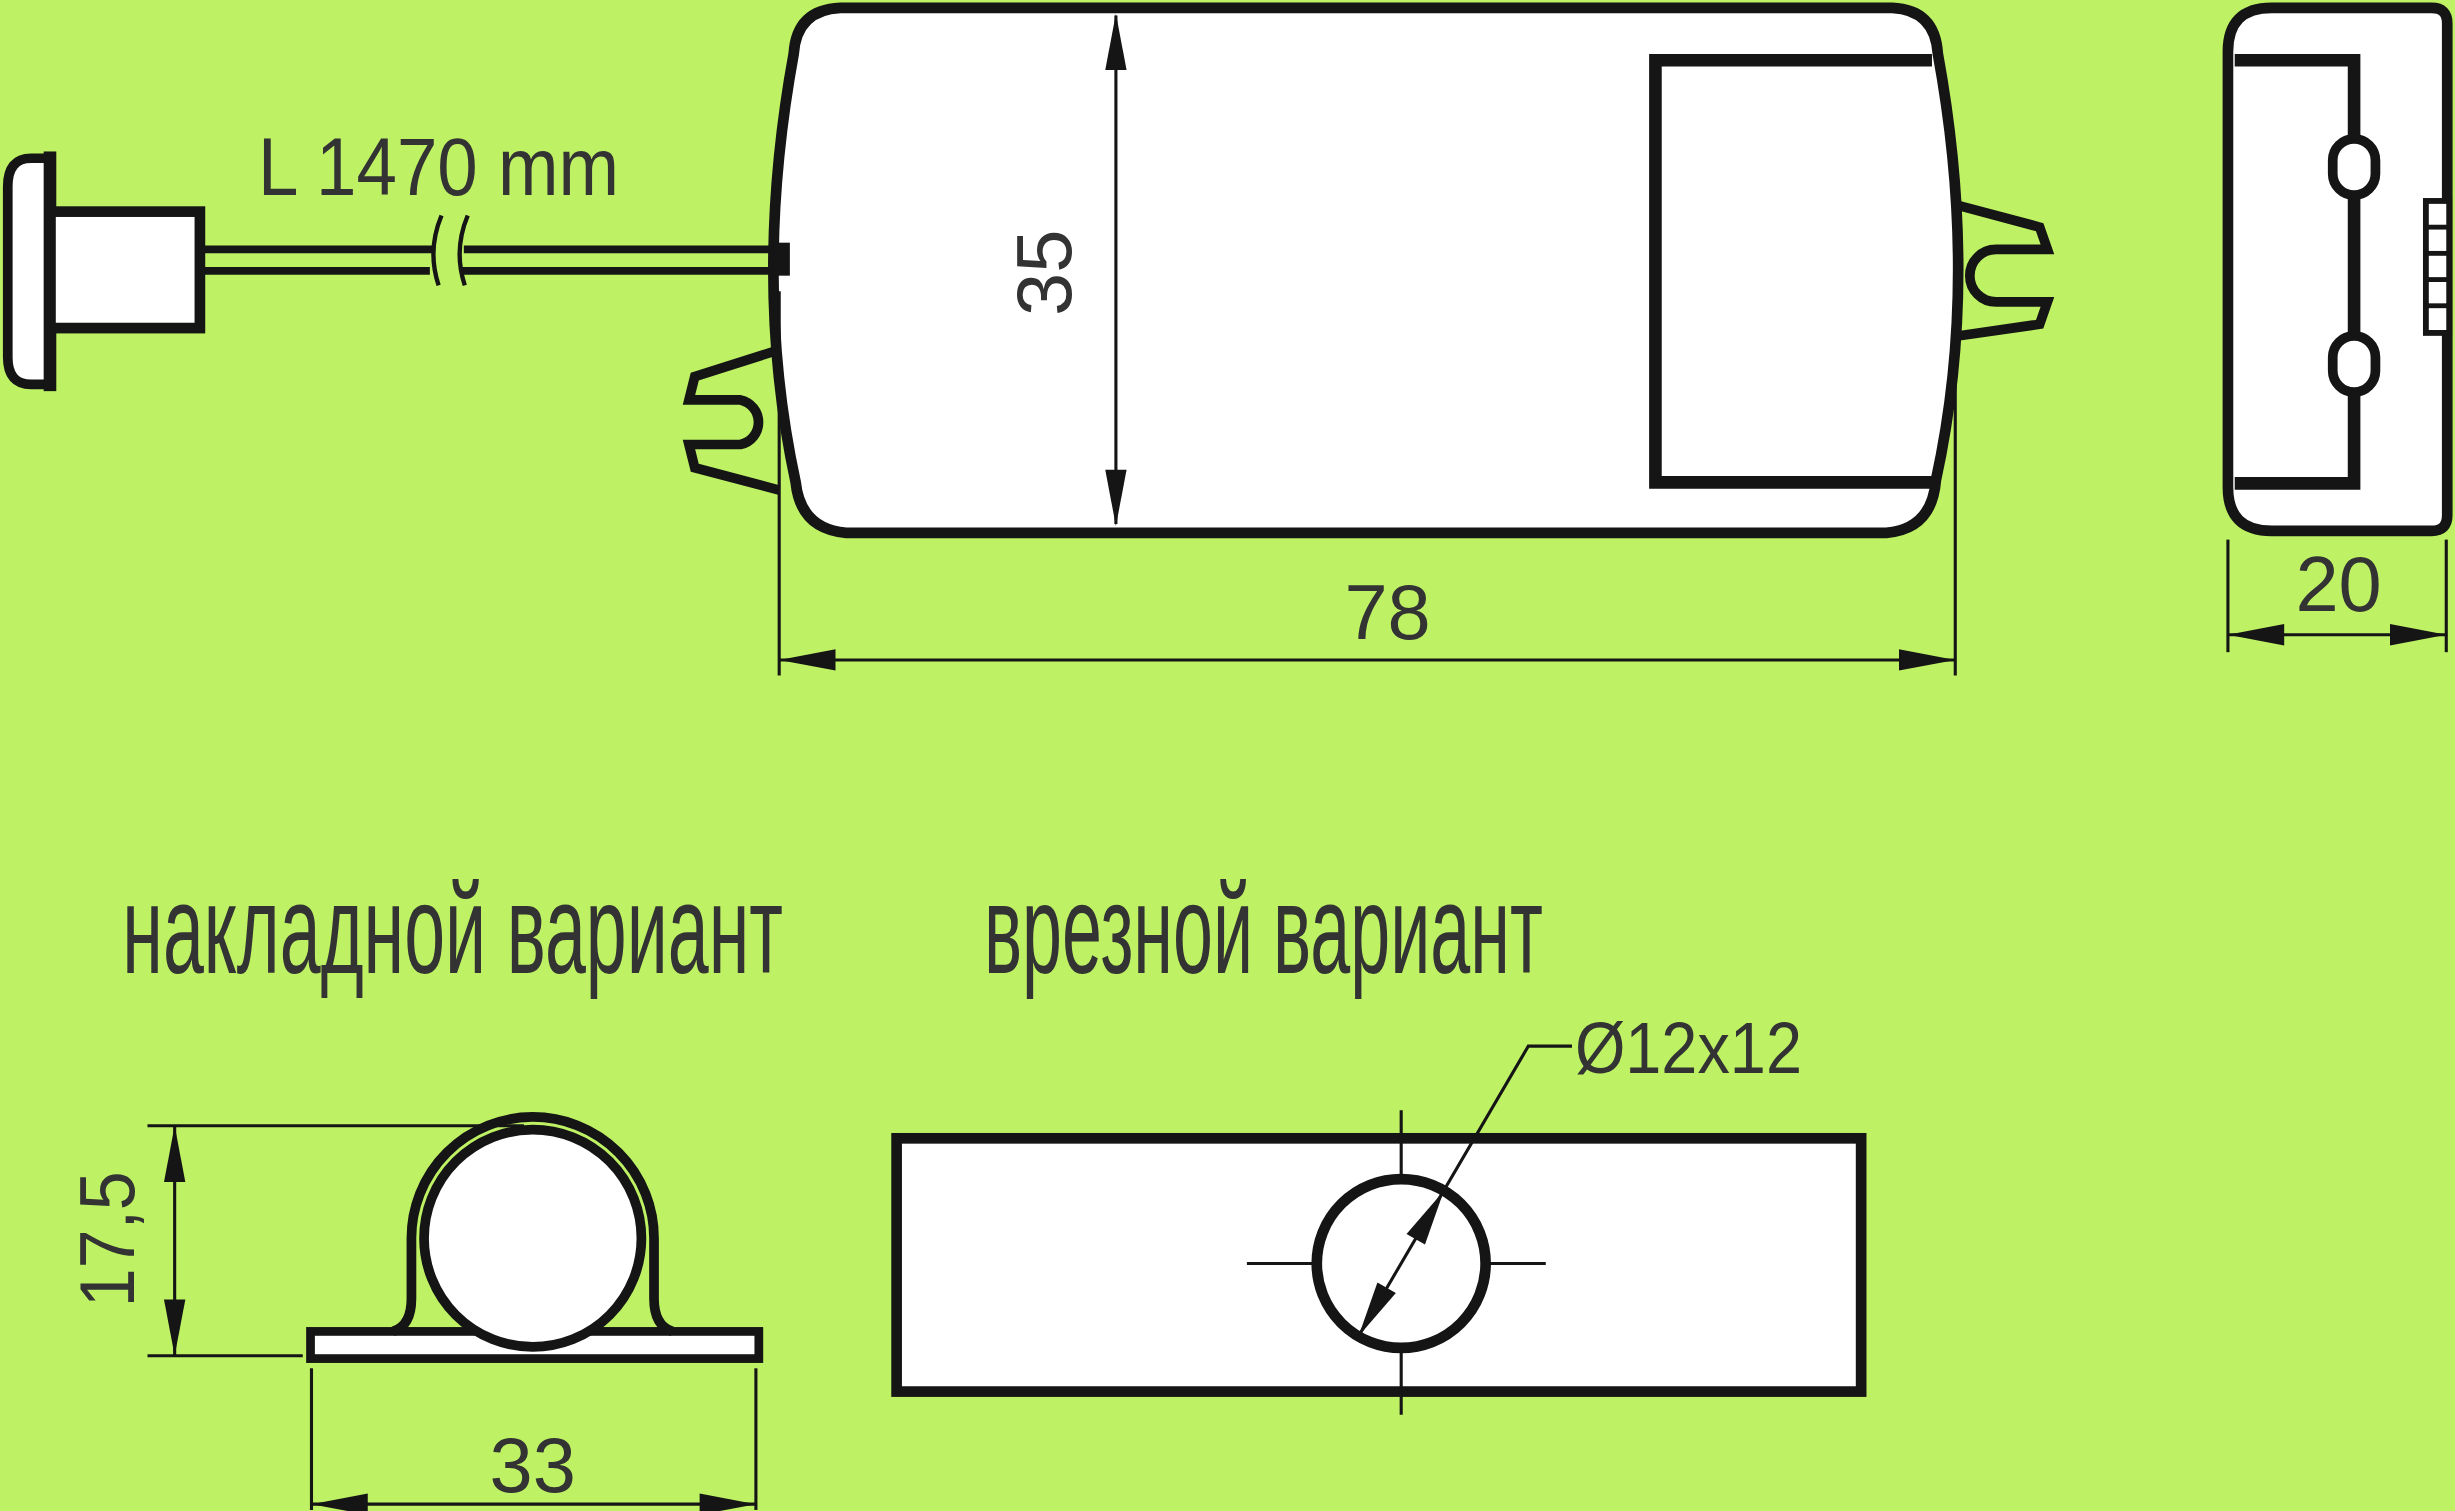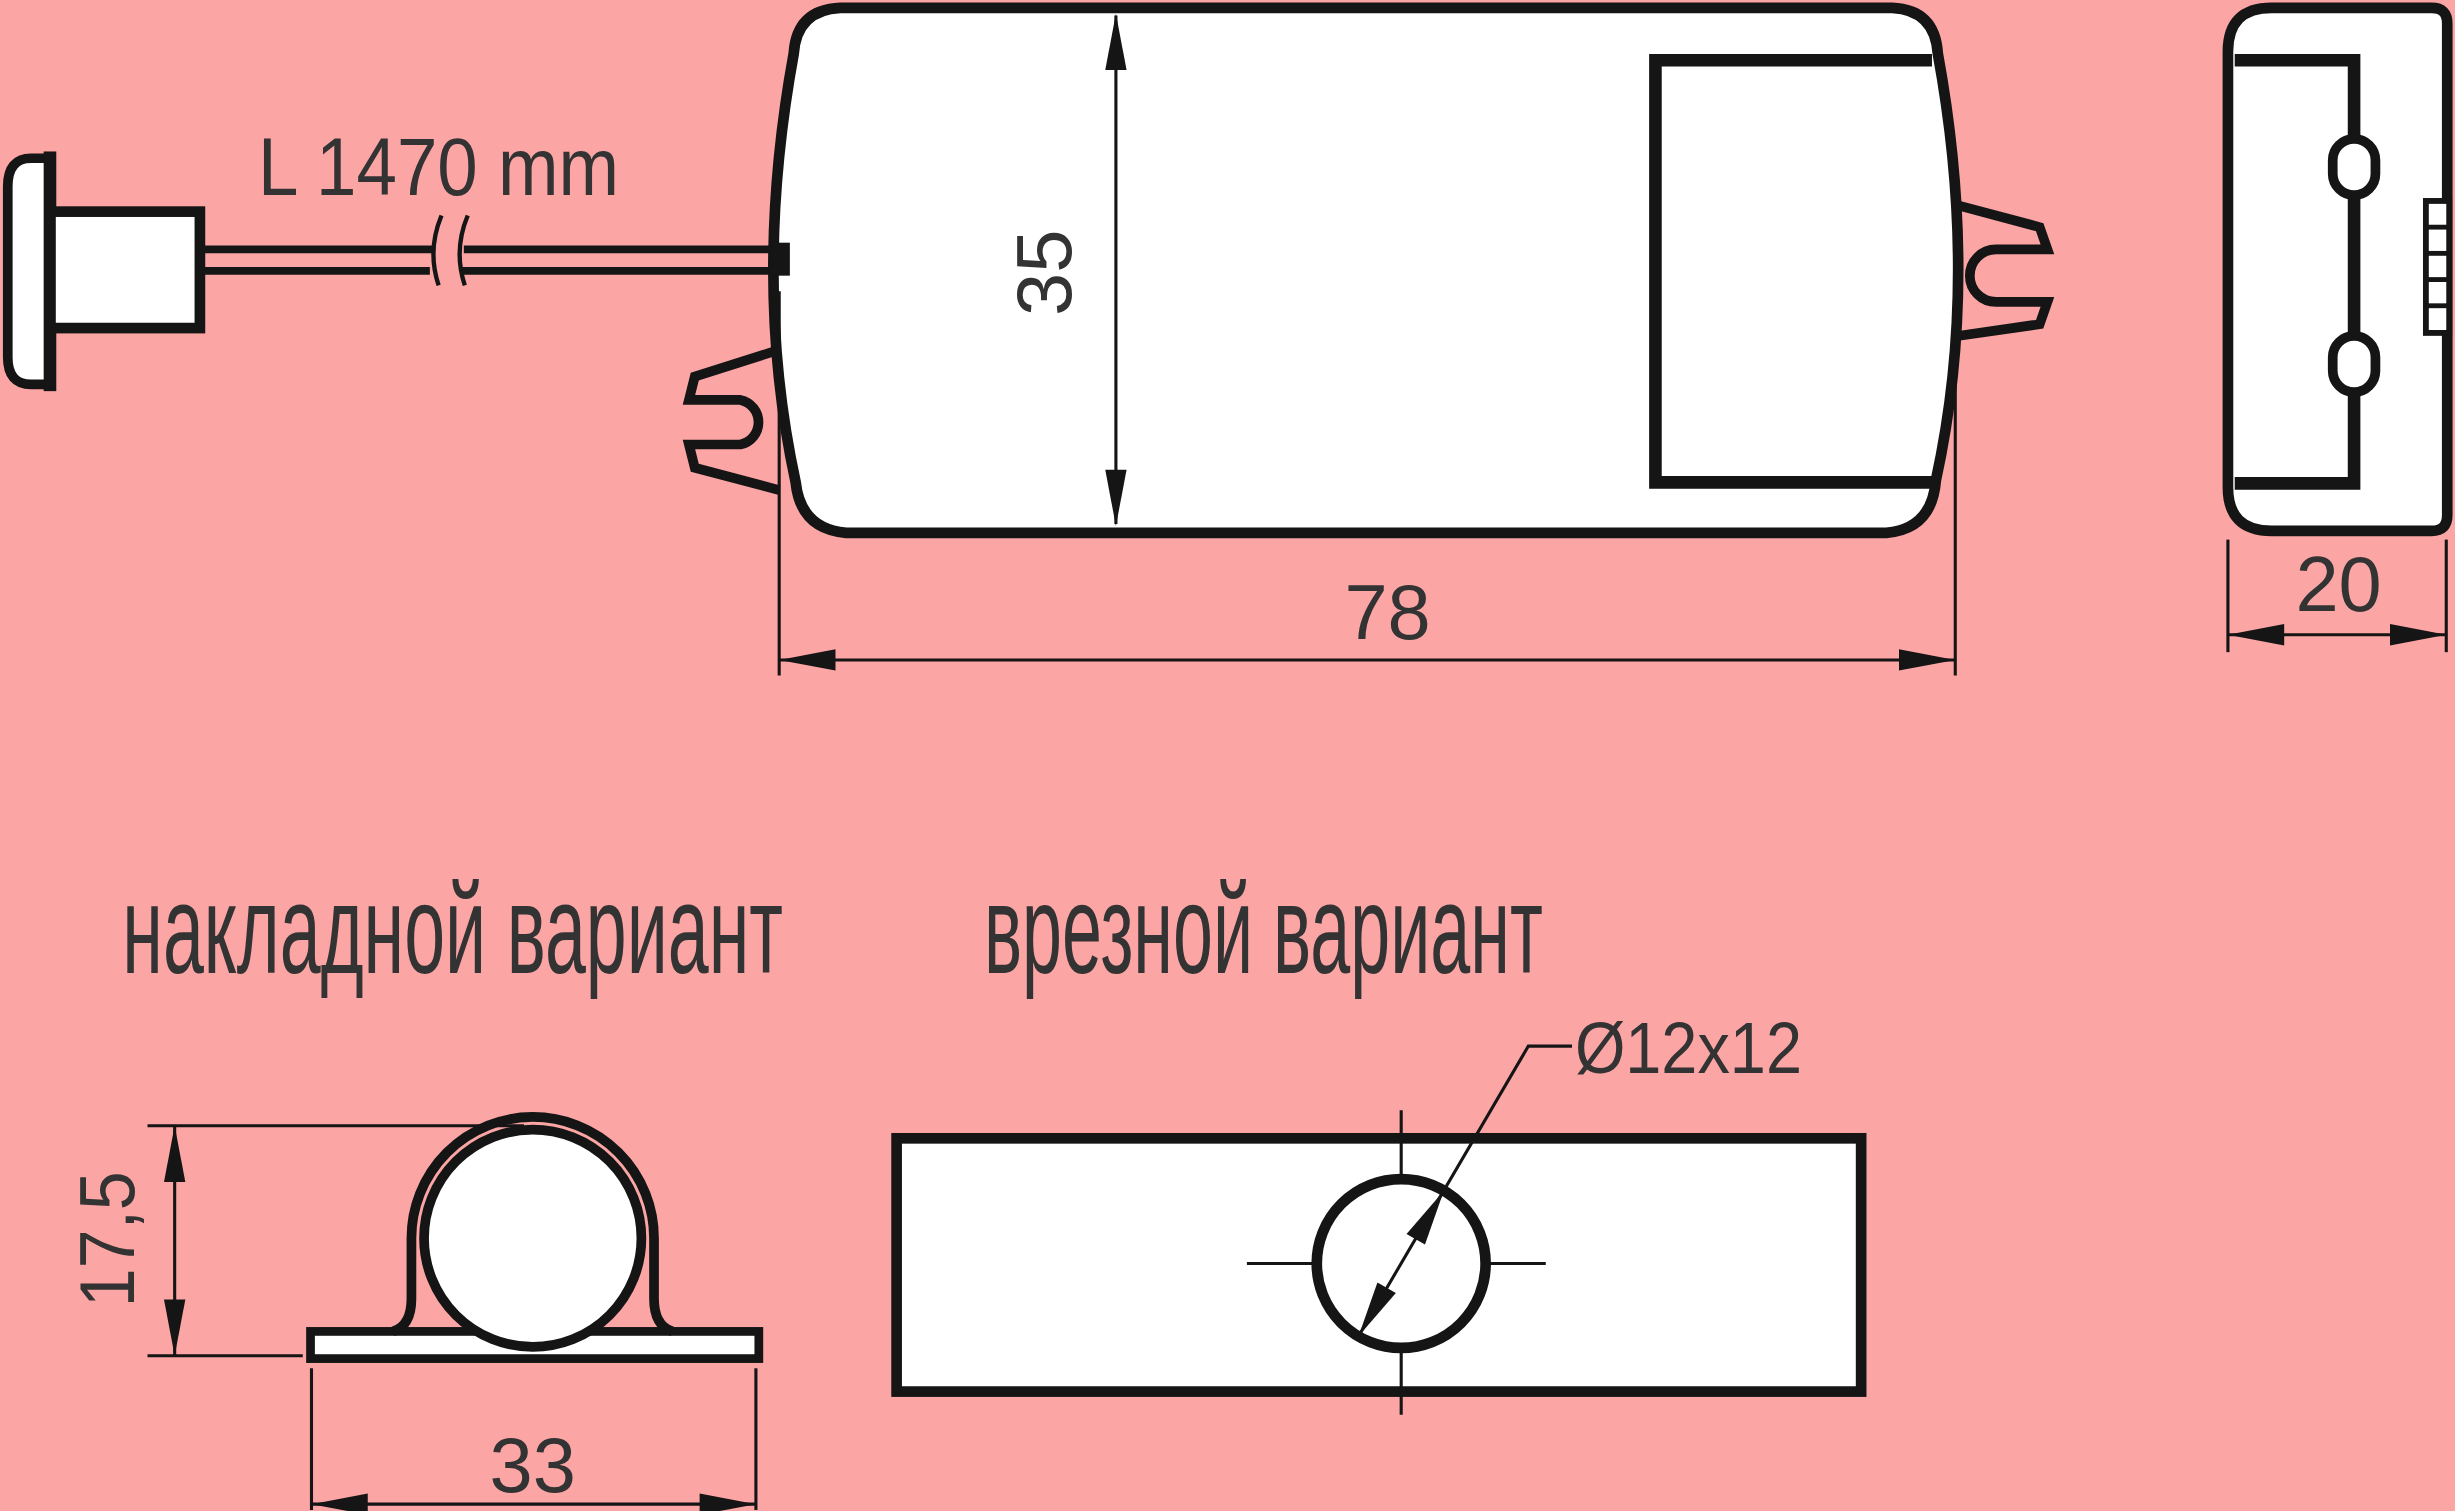--- a/index.html
+++ b/index.html
@@ -1,16 +1,16 @@
 <!DOCTYPE html>
 <html><head>
 <meta charset="utf-8">
 <style>
   html,body{margin:0;padding:0;background:#ffffff;}
-  .canvas{position:relative;width:2455px;height:1512px;background:#fca5a5;overflow:hidden;}
+  .canvas{position:relative;width:2455px;height:1512px;background:#bef264;overflow:hidden;}
   svg{display:block;}
   .ln{stroke:#151515;fill:none;}
   .fillw{fill:#ffffff;}
   .ink{fill:#151515;stroke:none;}
   .thin{stroke:#151515;stroke-width:3.2;fill:none;}
   text{font-family:"Liberation Sans","DejaVu Sans",sans-serif;fill:#333333;}
   .dim{font-size:80px;}
   .dim-mid{text-anchor:middle;}
   .title-label{font-size:130px;}
 </style>

